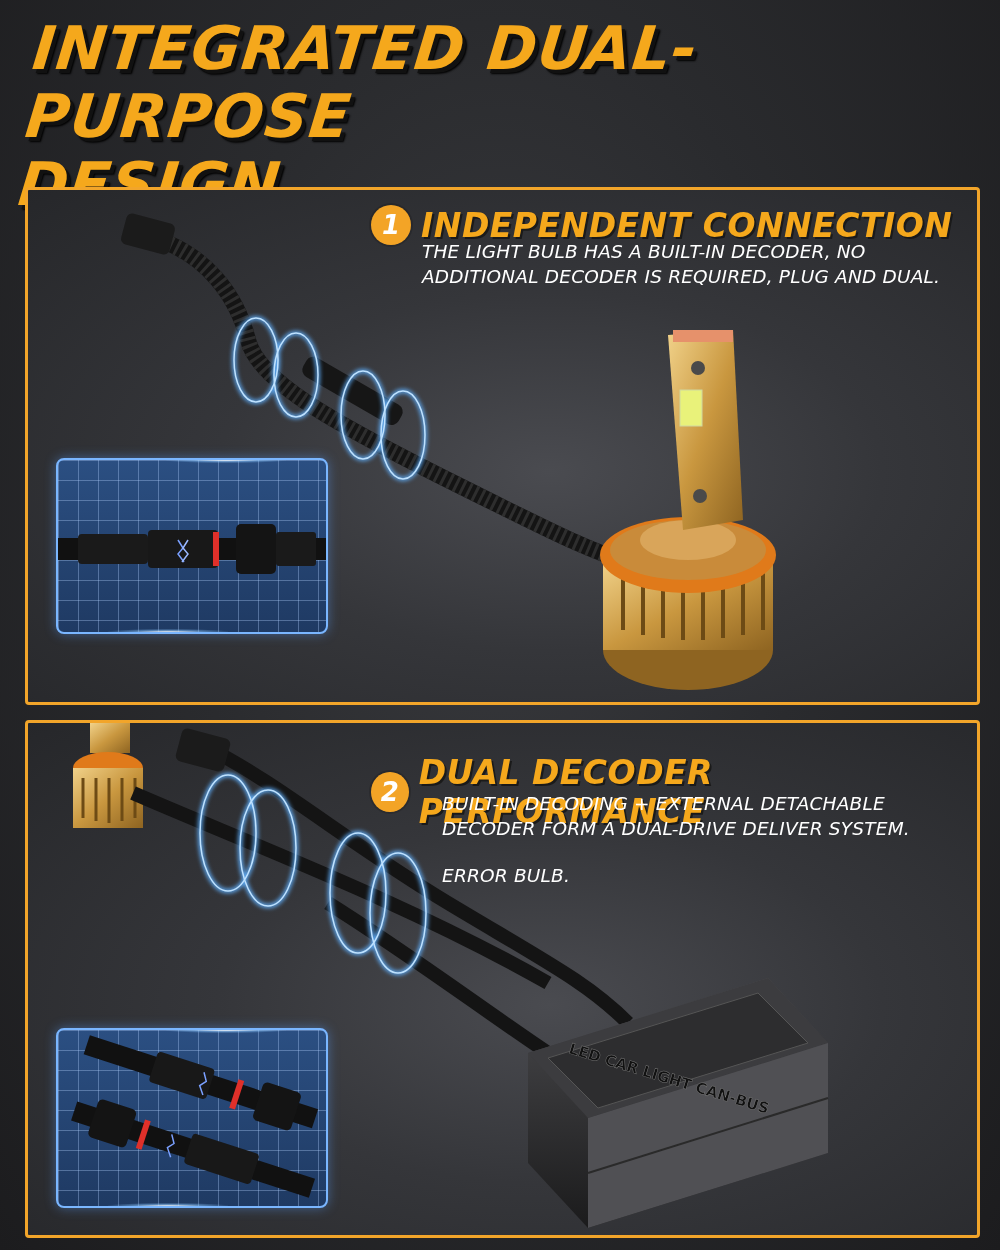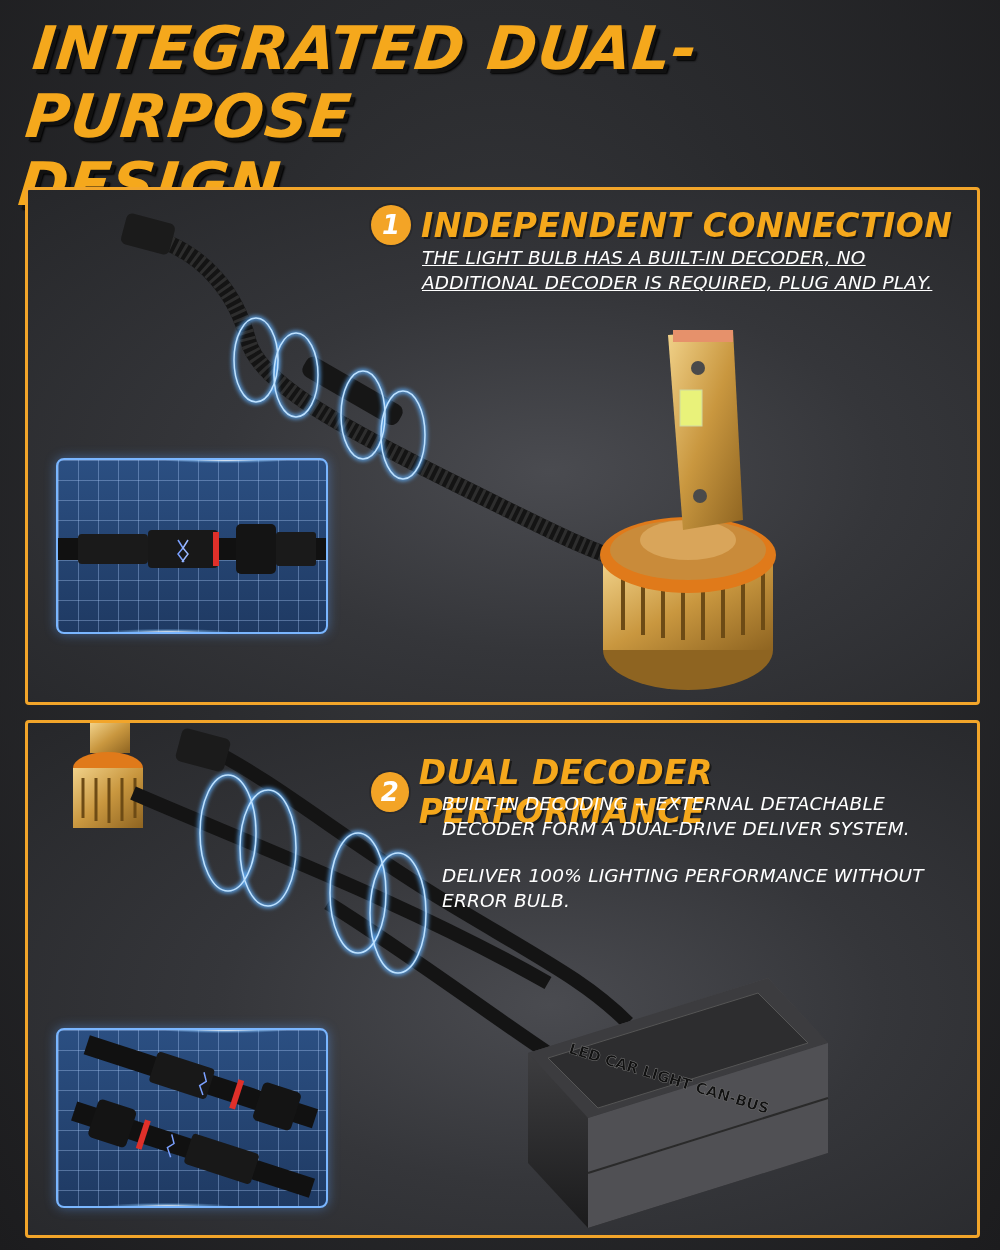--- a/index.html
+++ b/index.html
@@ -135,23 +135,23 @@
       <circle cx="670" cy="178" r="7" fill="#4a4a4a"></circle>
       <circle cx="672" cy="306" r="7" fill="#4a4a4a"></circle>
       <rect x="645" y="140" width="60" height="12" fill="#e6916b"></rect>
     </g>
   </svg>
 
   <div class="heading" style="left:343px; top:15px;">
     <div class="badge">1</div>
     <div class="heading-text">INDEPENDENT CONNECTION</div>
   </div>
-  <div class="desc" style="left:394px; top:55px;text-decoration:underline;">
+  <div class="desc" style="left:394px; top:49px;">
     <p>THE LIGHT BULB HAS A BUILT-IN DECODER, NO</p>
-    <p>ADDITIONAL DECODER IS REQUIRED, PLUG AND PLAY.</p>
+    <p>ADDITIONAL DECODER IS REQUIRED, PLUG AND DUAL.</p>
   </div>
 
   <div class="inset" style="left:28px; top:268px;">
     <svg width="272" height="176" viewBox="0 0 272 176">
       <rect x="0" y="78" width="272" height="22" fill="#111"></rect>
       <rect x="20" y="74" width="70" height="30" rx="4" fill="#1a1a1a"></rect>
       <rect x="90" y="70" width="70" height="38" rx="4" fill="#181818"></rect>
       <rect x="155" y="72" width="6" height="34" fill="#e0302a"></rect>
       <rect x="178" y="64" width="40" height="50" rx="5" fill="#141414"></rect>
       <rect x="218" y="72" width="40" height="34" rx="3" fill="#1a1a1a"></rect>
@@ -221,21 +221,20 @@
   </svg>
 
   <div class="heading" style="left:343px; top:30px;">
     <div class="badge">2</div>
     <div class="heading-text">DUAL DECODER PERFORMANCE</div>
   </div>
   <div class="desc" style="left:394px; top:68px;margin-left:20px;">
     <p>BUILT-IN DECODING + EXTERNAL DETACHABLE</p>
     <p>DECODER FORM A DUAL-DRIVE DELIVER SYSTEM.</p>
     <div class="gap"></div>
-    <p>DELIVER 100% LIGHTING PERFORMANCE WITHOUT</p>
     <p>ERROR BULB.</p>
   </div>
 
   <div class="inset" style="left:28px; top:305px; height:180px;">
     <svg width="272" height="180" viewBox="0 0 272 180">
       <g transform="rotate(18 136 60)">
         <rect x="20" y="40" width="240" height="20" fill="#111"></rect>
         <rect x="90" y="34" width="60" height="32" rx="4" fill="#181818"></rect>
         <rect x="175" y="36" width="6" height="30" fill="#e0302a"></rect>
         <rect x="200" y="30" width="40" height="40" rx="5" fill="#141414"></rect>

